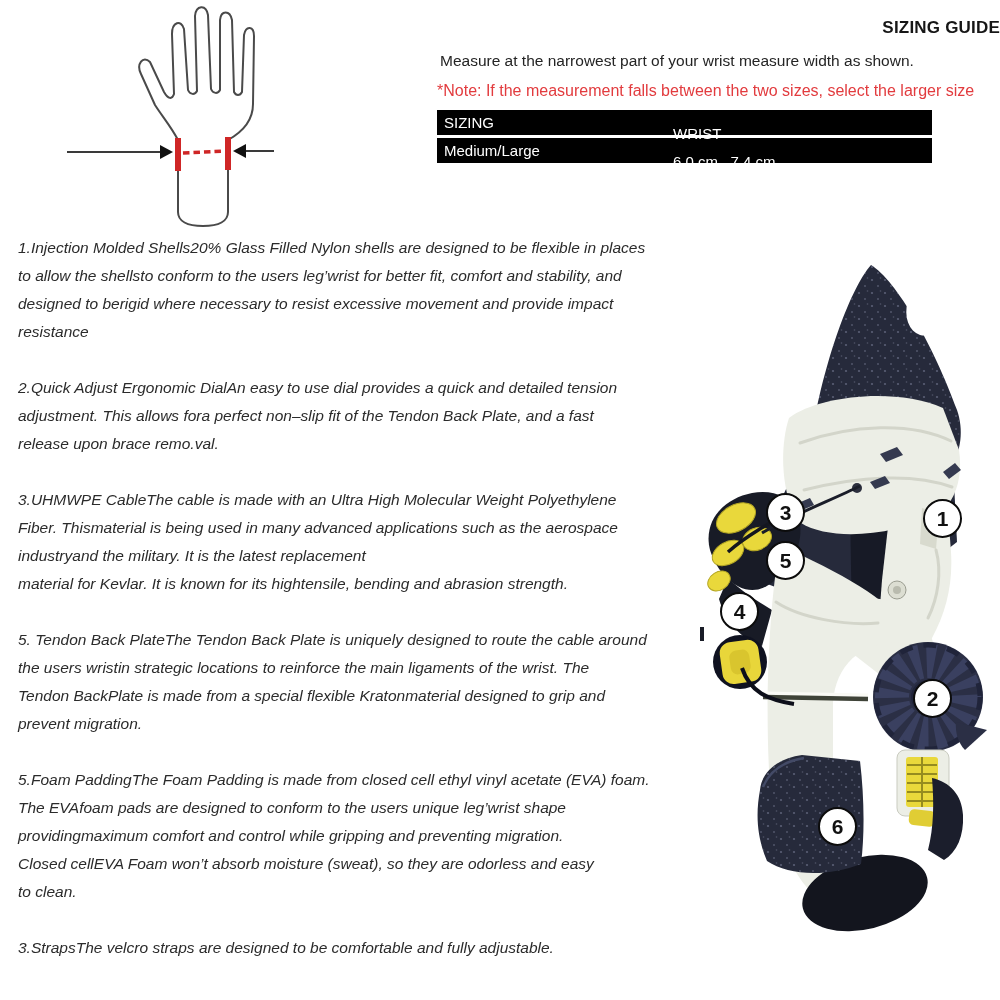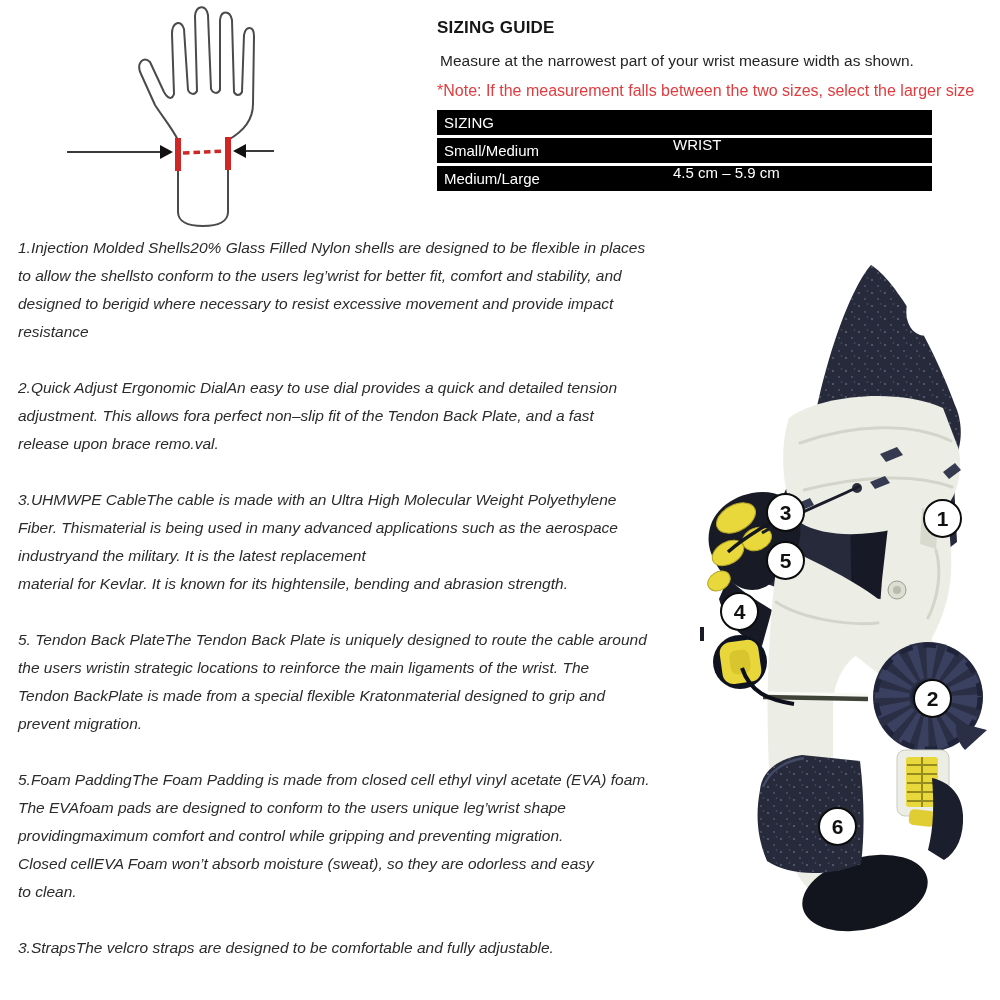--- a/index.html
+++ b/index.html
@@ -5,27 +5,27 @@
   html,body{margin:0;padding:0;background:#ffffff;}
   body{width:1000px;height:1000px;overflow:hidden;
        font-family:"Liberation Sans","DejaVu Sans",sans-serif;}
   .canvas{position:relative;width:1000px;height:1000px;background:#fff;overflow:hidden;}
 
   
   .hand-figure{position:absolute;left:58px;top:2px;width:222px;height:226px;}
 
   
   .sizing{position:absolute;left:437px;top:18px;width:563px;}
-  .sizing h1{margin:0 0 13px 0;font-size:17px;font-weight:600;color:#161616;letter-spacing:.2px;}
+  .sizing h1{margin:0 0 13px 0;font-size:17px;font-weight:600;color:#161616;letter-spacing:.2px;text-align:right;}
   .sizing .measure{margin:0 0 10px 3px;font-size:15.5px;line-height:20px;color:#242424;}
   .sizing .note{margin:0 0 9px 0;font-size:16px;line-height:20px;
                 color:var(--note_red,#e23b3e);white-space:nowrap;}
   .size-table{width:495px;}
   .trow{display:flex;background:var(--table_bg,#000);color:var(--table_text,#fff);
-        height:25px;line-height:25px;margin-bottom:3px;font-size:15px;}
+        height:25px;line-height:25px;margin-bottom:3px;font-size:15px;align-items:center;}
   .trow .c1{width:236px;padding-left:7px;box-sizing:border-box;}
   .trow .c2{flex:1;margin-top:22px;}
 
   
   .features{position:absolute;left:18px;top:234px;width:760px;}
   .feature{margin:0 0 28px 0;font-size:15.5px;line-height:28px;color:#2b2b2b;
            white-space:pre-line;font-style:italic;}
 
   
   .product{position:absolute;left:700px;top:250px;width:300px;height:690px;}
@@ -63,24 +63,20 @@
   </svg>
 
   <section class="sizing">
     <h1>SIZING GUIDE</h1>
     <p class="measure">Measure at the narrowest part of your wrist measure width as shown.</p>
     <p class="note">*Note: If the measurement falls between the two sizes, select the larger size</p>
     <div class="size-table">
       <div class="trow">
         <div class="c1">SIZING</div>
         <div class="c2">WRIST</div>
-      </div>
-      <div class="trow">
-        <div class="c1">Small/Medium</div>
-        <div class="c2">4.5 cm – 5.9 cm</div>
       </div>
       <div class="trow">
         <div class="c1">Medium/Large</div>
         <div class="c2">6.0 cm –7.4 cm</div>
       </div>
     </div>
   </section>
 
   <section class="features">
     <p class="feature">1.Injection Molded Shells20% Glass Filled Nylon shells are designed to be flexible in places

